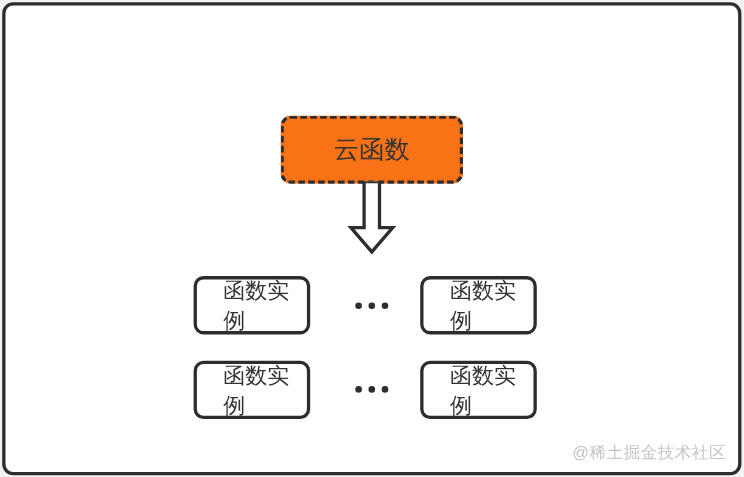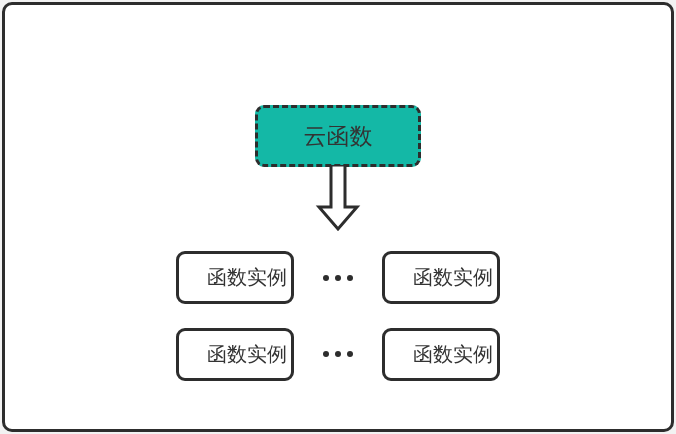--- a/index.html
+++ b/index.html
@@ -39,37 +39,37 @@
   }
   .dashed-box {
     position: absolute;
     left: 255px;
     top: 105px;
     width: 166px;
     height: 62px;
     box-sizing: border-box;
     border: 3px dashed #2d2d2d;
     border-radius: 9px;
-    background: #14b8a6;
+    background: #f97316;
     display: flex;
     align-items: center;
     justify-content: center;
     font-size: 23px;
     color: #333333;
   }
   .arrow-wrap {
     position: absolute;
     left: 315px;
     top: 165px;
     width: 46px;
     height: 68px;
   }
   .instance-box {
     position: absolute;
-    width: 118px;
+    width: 106px;
     height: 53px;
     box-sizing: border-box;
     border: 3px solid #2d2d2d;
     border-radius: 9px;
     background: #ffffff;
     display: flex;
     align-items: center;
     justify-content: center;
     font-size: 20px;
     color: #333333;
@@ -143,13 +143,14 @@
   <div class="dots dots-r2">
     <span class="dot"></span>
     <span class="dot"></span>
     <span class="dot"></span>
   </div>
 
   <div class="instance-box box-r2-r">
     <span>函数实例</span>
   </div>
 
+  <div class="watermark">@稀土掘金技术社区</div>
 </div>
 
 </body></html>

